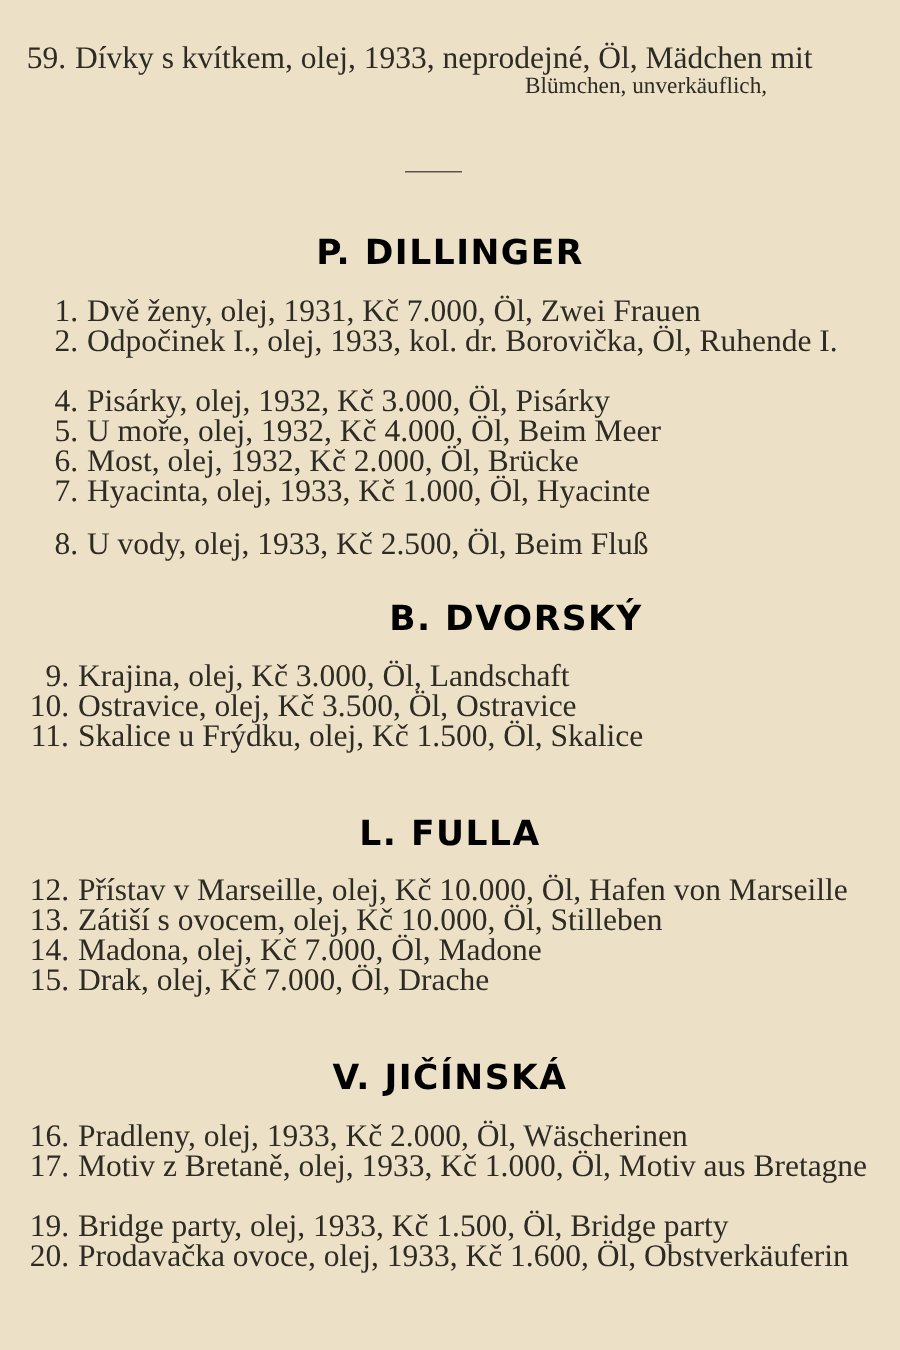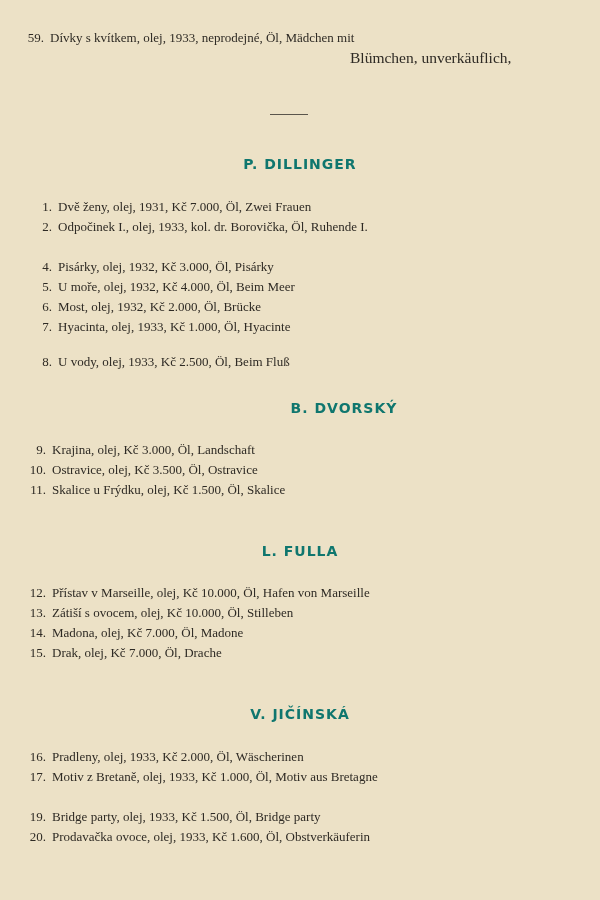--- a/index.html
+++ b/index.html
@@ -5,27 +5,27 @@
   html, body { margin:0; padding:0; }
   body {
     width:600px; height:900px; overflow:hidden;
     background:#ece1c6;
     font-family:"Liberation Serif", serif;
     color:#2e2a24;
     position:relative;
   }
   .page { position:absolute; left:0; top:0; width:600px; height:900px; }
   .entry {
-    position:absolute; font-size:13px; line-height:20px; white-space:nowrap;
+    position:absolute; font-size:21px; line-height:20px; white-space:nowrap;
   }
   .num { display:inline-block; width:32px; text-align:right; margin-right:6px; }
   .heading {
     position:absolute; left:0; width:600px; text-align:center;
-    font-family:"DejaVu Sans", sans-serif; font-weight:bold; font-size:14px;
-    letter-spacing:1px; color:#0f766e;
+    font-family:"DejaVu Sans", sans-serif; font-weight:bold; font-size:23px;
+    letter-spacing:1px; color:#000000;
   }
   .rule { position:absolute; left:270px; top:114px; width:38px; height:1px; background:#5a554c; }
   .cont { position:absolute; left:350px; top:48px; font-size:15.5px; line-height:20px; }
 </style>
 </head>
 <body>
 
 <div class="page">
 
   <div class="entry" style="left:12px;top:28px;">

